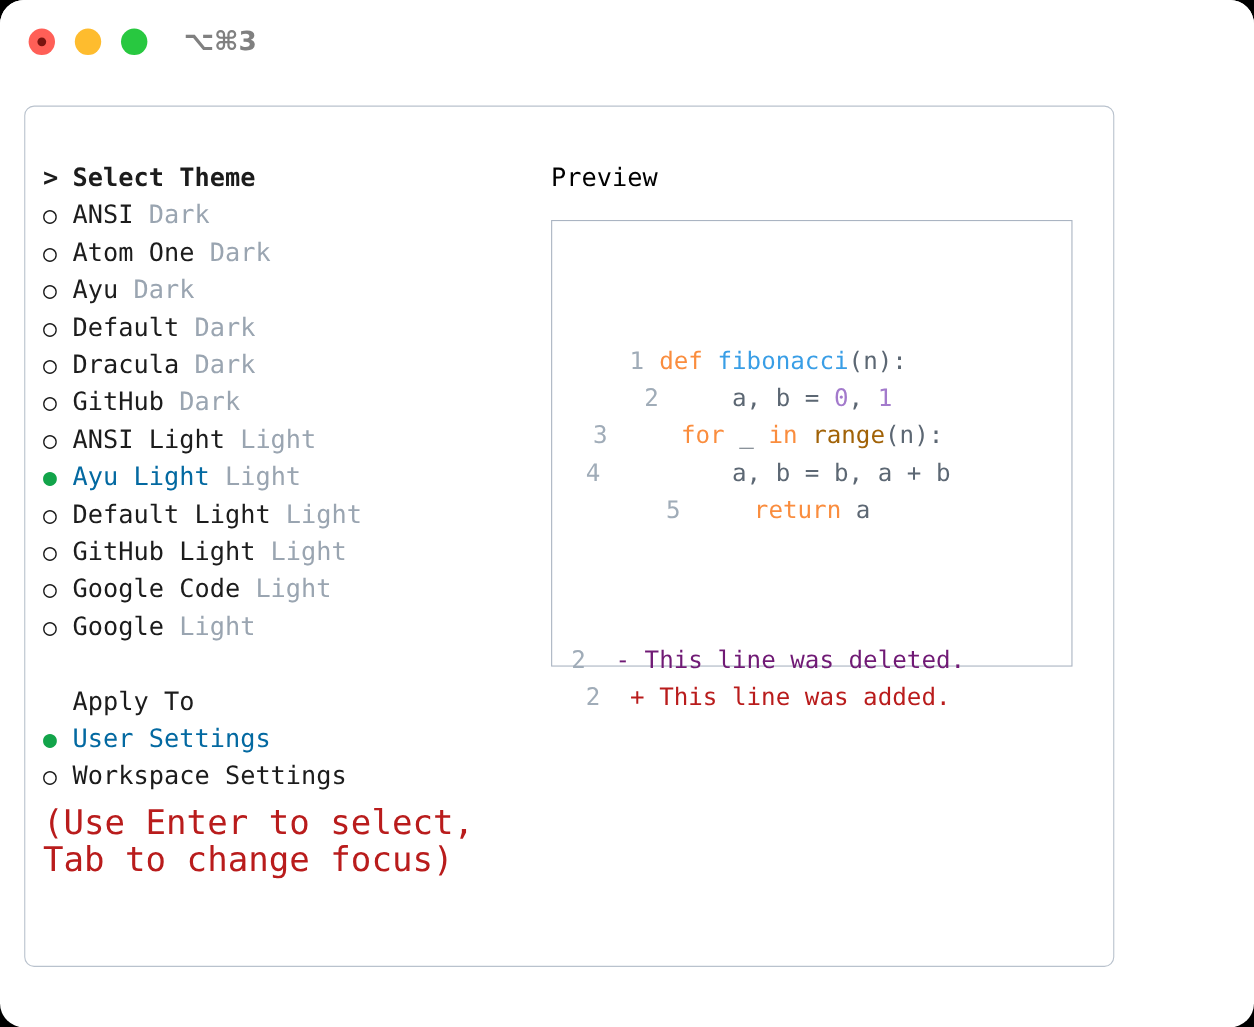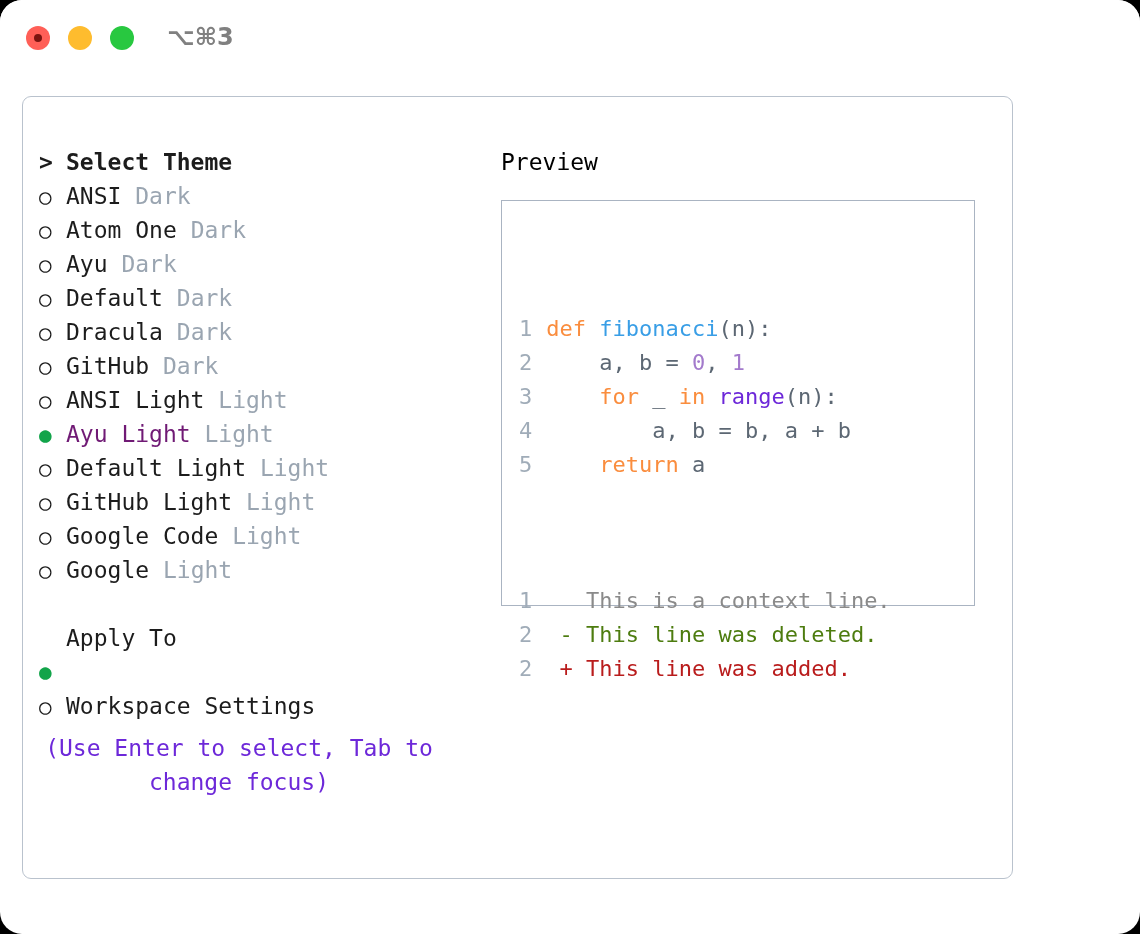--- a/index.html
+++ b/index.html
@@ -94,31 +94,30 @@
   }
   .marker {
     width: 27px;
     flex: 0 0 27px;
     font-size: 21px;
     color: #1c1c1c;
   }
   .marker.sel { color: #12a44a; }
   .row.header .marker { font-weight: bold; font-size: 23px; }
   .row.header .label  { font-weight: bold; }
-  .row.selected .label { color: #701a75; }
+  .row.selected .label { color: #0369a1; }
   .tag { color: #9aa5b1; }
   .spacer { height: 34px; }
   .hint {
     margin-top: 8px;
-    font-size: 23px;
-    line-height: 34px;
-    color: #6d28d9;
+    font-size: 31px;
+    line-height: 34px;
+    color: #b91c1c;
     width: 400px;
     white-space: normal;
-    text-align: center;
   }
 
   
   .right-col {
     position: absolute;
     left: 478px; top: 48px;
   }
   .preview-title {
     font-size: 23px;
     line-height: 34px;
@@ -132,34 +131,35 @@
     background: #ffffff;
     box-sizing: border-box;
     position: relative;
   }
   .code {
     position: absolute;
     left: 17px; top: 43px;
     font-size: 22px;
     line-height: 34px;
     white-space: pre;
+    text-align: center;
   }
   .ln {
     display: inline-block;
     width: 14px;
     color: #a0acb8;
   }
   .kw   { color: #fa8d3e; }
   .fn   { color: #399ee6; }
   .num  { color: #a37acc; }
-  .call { color: #6d28d9; }
+  .call { color: #a16207; }
   .pl   { color: #5c6773; }
   .diff { margin-top: 34px; }
   .ctx  { color: #8a8a8a; }
-  .del  { color: #4d7c0f; }
+  .del  { color: #701a75; }
   .add  { color: #b91c1c; }
 </style>
 </head>
 <body>
 
 <div class="window">
 
   <div class="titlebar">
     <div class="traffic">
       <span class="dot red"></span>
@@ -183,30 +183,30 @@
           <div class="row"><span class="marker">○</span><span class="label">ANSI Light </span><span class="tag">Light</span></div>
           <div class="row selected"><span class="marker sel">●</span><span class="label">Ayu Light </span><span class="tag">Light</span></div>
           <div class="row"><span class="marker">○</span><span class="label">Default Light </span><span class="tag">Light</span></div>
           <div class="row"><span class="marker">○</span><span class="label">GitHub Light </span><span class="tag">Light</span></div>
           <div class="row"><span class="marker">○</span><span class="label">Google Code </span><span class="tag">Light</span></div>
           <div class="row"><span class="marker">○</span><span class="label">Google </span><span class="tag">Light</span></div>
         </div>
       <div class="spacer"></div>
       <div id="apply-to-list">
           <div class="row"><span class="marker"> </span><span class="label">Apply To</span></div>
-          <div class="row selected"><span class="marker sel">●</span></div>
+          <div class="row selected"><span class="marker sel">●</span><span class="label">User Settings</span></div>
           <div class="row"><span class="marker">○</span><span class="label">Workspace Settings</span></div>
         </div>
       <div class="hint">(Use Enter to select, Tab to change focus)</div>
     </div>
 
     <div class="right-col">
       <div class="preview-title">Preview</div>
       <div class="preview-box">
         <div class="code">
           <div id="code-lines"><div><span class="ln">1</span> <span class="kw">def </span><span class="fn">fibonacci</span><span class="pl">(n):</span></div><div><span class="ln">2</span> <span class="pl">    a, b = </span><span class="num">0</span><span class="pl">, </span><span class="num">1</span></div><div><span class="ln">3</span> <span class="pl">    </span><span class="kw">for</span><span class="pl"> _ </span><span class="kw">in</span><span class="pl"> </span><span class="call">range</span><span class="pl">(n):</span></div><div><span class="ln">4</span> <span class="pl">        a, b = b, a + b</span></div><div><span class="ln">5</span> <span class="pl">    </span><span class="kw">return</span><span class="pl"> a</span></div></div>
-          <div id="diff-lines" class="diff"><div><span class="ln">1</span><span class="ctx">    This is a context line.</span></div><div><span class="ln">2</span><span class="del">  - This line was deleted.</span></div><div><span class="ln">2</span><span class="add">  + This line was added.</span></div></div>
+          <div id="diff-lines" class="diff"><div><span class="ln">2</span><span class="del">  - This line was deleted.</span></div><div><span class="ln">2</span><span class="add">  + This line was added.</span></div></div>
         </div>
       </div>
     </div>
 
   </div>
 </div>
 
 </body></html>

